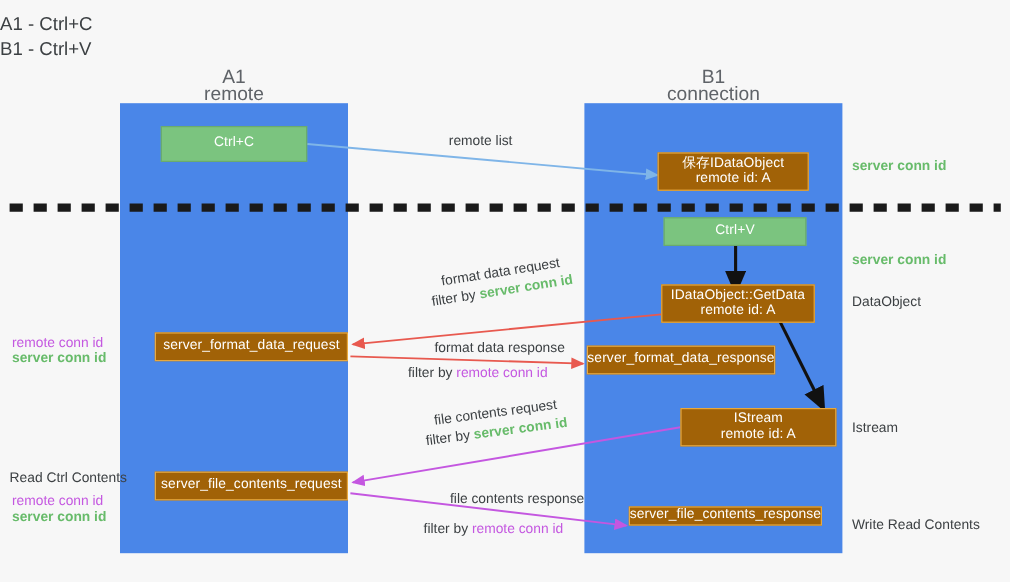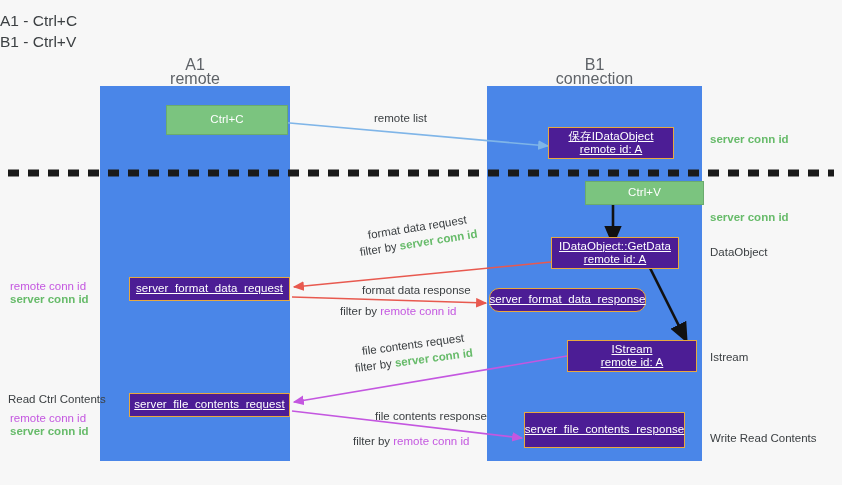--- a/index.html
+++ b/index.html
@@ -59,26 +59,24 @@
     justify-content: center;
     text-align: center;
     color: #ffffff;
     font-size: 11.5px;
     line-height: 13.5px;
     letter-spacing: 0.1px;
   }
   .box.green {
     background: #7bc47f;
     border: 1px solid #6aab6e;
-    margin-left: 32px;
   }
   .box.orange {
-    background: #4c1d95;
+    background: #a16207;
     border: 1px solid #e8a93f;
-    text-decoration: underline;
   }
   .box .ln { display: block; }
 
   
   .side-label {
     font-size: 11.5px;
     line-height: 14px;
   }
   .green-txt { color: #67bb6a; font-weight: bold; }
   .purple-txt { color: #c457e0; font-weight: normal; }
@@ -171,34 +169,34 @@
 
   <div class="abs box orange" style="left:551px; top:237px; width:128px; height:32px;">
     <span class="ln">IDataObject::GetData</span>
     <span class="ln">remote id: A</span>
   </div>
 
   <div class="abs box orange" style="left:129px; top:277px; width:161px; height:24px;">
     <span class="ln">server_format_data_request</span>
   </div>
 
-  <div class="abs box orange" style="left:489px; top:288px; width:157px; height:24px;border-radius:10px;">
+  <div class="abs box orange" style="left:489px; top:288px; width:157px; height:24px;">
     <span class="ln">server_format_data_response</span>
   </div>
 
   <div class="abs box orange" style="left:567px; top:340px; width:130px; height:32px;">
     <span class="ln">IStream</span>
     <span class="ln">remote id: A</span>
   </div>
 
   <div class="abs box orange" style="left:129px; top:393px; width:161px; height:24px;">
     <span class="ln">server_file_contents_request</span>
   </div>
 
-  <div class="abs box orange" style="left:524px; top:412px; width:161px; height:36px;">
+  <div class="abs box orange" style="left:524px; top:422px; width:161px; height:16px;">
     <span class="ln">server_file_contents_response</span>
   </div>
 
   <div class="abs caption" style="left:374px; top:111px;">remote list</div>
 
   <div class="abs caption rot-up" style="left:368px; top:228px;">
     <span>format data request</span>
   </div>
   <div class="abs caption rot-up" style="left:360px; top:245px;">
     <span class="dark-txt">filter by </span><span class="green-txt">server conn id</span>

